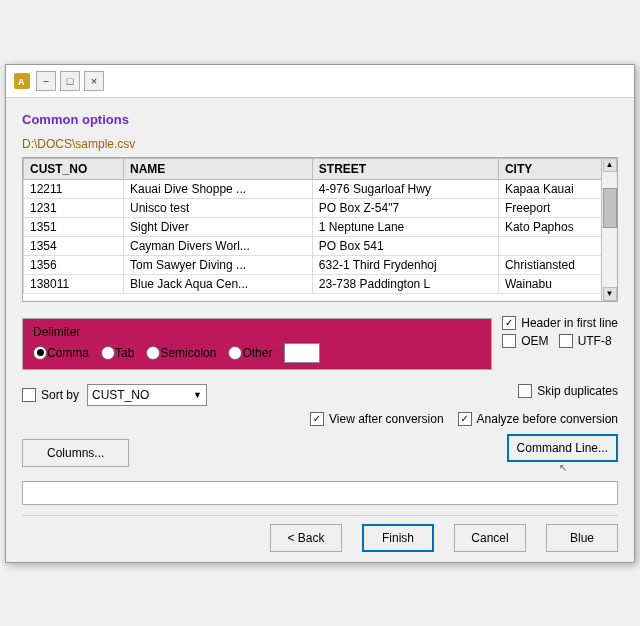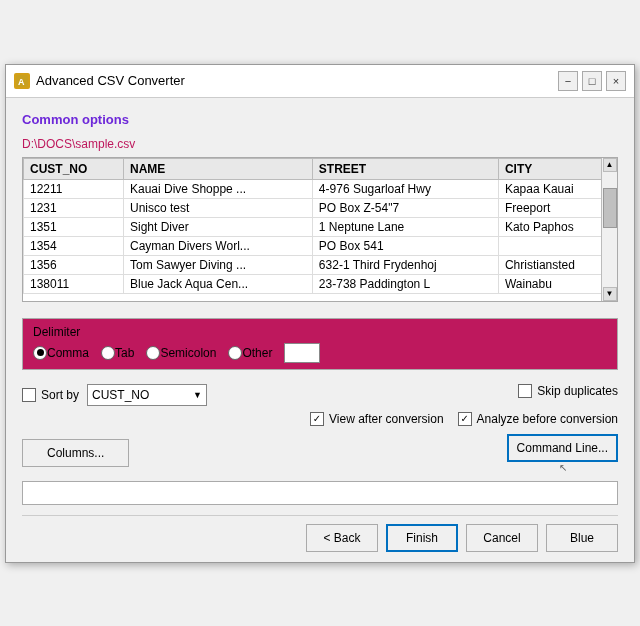--- a/index.html
+++ b/index.html
@@ -67,21 +67,21 @@
       padding: 14px 16px 10px;
     }
     .section-title {
       font-weight: bold;
       font-size: 13px;
       margin-bottom: 10px;
       color: #6d28d9;
     }
     .file-path {
       font-size: 12px;
-      color: #be185d;
+      color: #a16207;
       margin-bottom: 6px;
     }
     
     .table-container {
       border: 1px solid #aaa;
       background: #fff;
       height: 145px;
       overflow: hidden;
       position: relative;
     }
@@ -247,21 +247,21 @@
       position: relative;
     }
     .dropdown-arrow {
       margin-left: auto;
       font-size: 9px;
     }
     
     .bottom-buttons {
       display: flex;
       justify-content: flex-end;
-      gap: 8px;
+      gap: 20px;
       margin-top: 10px;
       padding-top: 8px;
       border-top: 1px solid #ccc;
     }
     .btn {
       height: 28px;
       min-width: 72px;
       padding: 0 12px;
       border: 1px solid #aaa;
       background: #f0f0f0;
@@ -336,21 +336,20 @@
 
 <div class="window">
 
   <div class="title-bar">
     <div class="title-bar-icon">
       <svg width="14" height="14" viewBox="0 0 14 14">
         <rect x="1" y="1" width="12" height="12" rx="2" fill="#c8a020"></rect>
         <text x="3" y="11" font-size="9" fill="white" font-weight="bold">A</text>
       </svg>
     </div>
-    <span class="title-bar-text">Advanced CSV Converter</span>
     <div class="title-bar-controls">
       <button class="title-btn">−</button>
       <button class="title-btn">□</button>
       <button class="title-btn close">×</button>
     </div>
   </div>
 
   <div class="content">
     <div class="section-title">Common options</div>
 
@@ -444,20 +443,36 @@
             <span>Semicolon</span>
           </label>
           <label class="radio-item">
             <div class="radio-circle"></div>
             <span>Other</span>
           </label>
           <input class="text-box-small" type="text" value="" style="">
         </div>
       </div>
 
+      <div class="right-checkboxes" style="padding-top:6px;">
+        <div class="checkbox-item">
+          <div class="checkbox-box checked"></div>
+          <span>Header in first line</span>
+        </div>
+        <div class="right-checkboxes-row">
+          <div class="checkbox-item">
+            <div class="checkbox-box"></div>
+            <span>OEM</span>
+          </div>
+          <div class="checkbox-item">
+            <div class="checkbox-box"></div>
+            <span>UTF-8</span>
+          </div>
+        </div>
+      </div>
     </div>
 
     <div class="row2">
       <div class="sort-row">
         <div class="checkbox-item">
           <div class="checkbox-box"></div>
           <span>Sort by</span>
         </div>
         <div class="dropdown" style="min-width:120px;">
           <span>CUST_NO</span>

